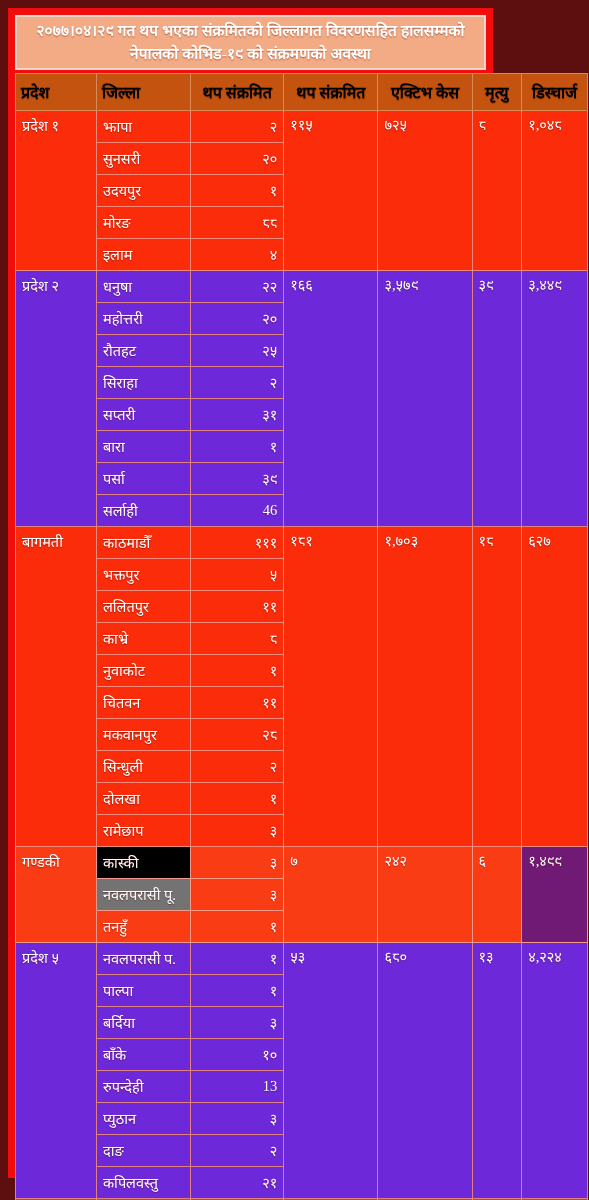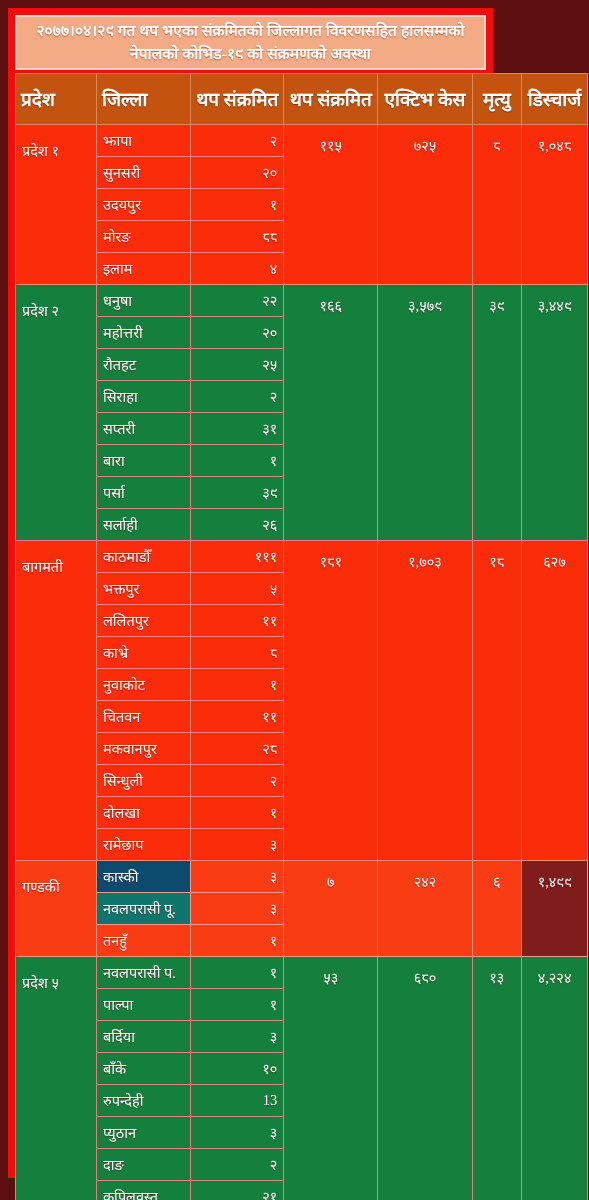--- a/index.html
+++ b/index.html
@@ -58,25 +58,25 @@
   col.c-prov{width:80px;}
   col.c-dist{width:93px;}
   col.c-new{width:92px;}
   col.c-newp{width:93px;}
   col.c-act{width:93px;}
   col.c-death{width:49px;}
   col.c-disch{width:65px;}
 
   thead th{
     background:#c4530f;
-    color:#ffffff;
-    font-size:19px;
+    color:#000000;
+    font-size:16px;
     font-weight:700;
     height:28px;
-    padding:11px 5px;
+    padding:4px 5px;
     border:1px solid #d98a55;
     text-align:left;
     white-space:nowrap;
     text-shadow:0 1px 1px rgba(90,30,10,.6);
   }
   thead th.ctr{text-align:center;}
 
   td{
     border:1px solid #e58f7e;
     font-size:14.5px;
@@ -85,24 +85,24 @@
     padding:1px 6px;
     white-space:nowrap;
     overflow:hidden;
     text-shadow:0 1px 1px rgba(90,10,10,.5);
   }
   td.num{text-align:right;}
   td.lbl{text-align:left;}
 
   
   tr.shade-a td{background:#fa2c0a;border-color:#f2897a;}
-  tr.shade-b td{background:#15803d;border-color:#e08080;margin-left:26px;}
-
-  td.provcell{vertical-align:top;padding-top:15px;}
-  td.spanmerge{vertical-align:top;padding-top:10px;text-align:center;}
+  tr.shade-b td{background:#6d28d9;border-color:#e08080;margin-left:26px;}
+
+  td.provcell{vertical-align:top;padding-top:4px;}
+  td.spanmerge{vertical-align:top;padding-top:3px;text-align:left;}
 </style>
 </head>
 <body>
 
 <div id="frame">
   <div id="inner">
     <div id="sheet">
 
       <div id="title-band">
         <div id="title-text">२०७७।०४।२९ गत थप भएका संक्रमितको जिल्लागत विवरणसहित हालसम्मको नेपालको कोभिड-१९ को संक्रमणको अवस्था</div>
@@ -183,21 +183,21 @@
             <tr class="shade-b">
               <td class="lbl">बारा</td>
               <td class="num">१</td>
             </tr>
             <tr class="shade-b">
               <td class="lbl">पर्सा</td>
               <td class="num">३९</td>
             </tr>
             <tr class="shade-b">
               <td class="lbl">सर्लाही</td>
-              <td class="num">२६</td>
+              <td class="num">46</td>
             </tr>
             <tr class="shade-a">
               <td class="lbl provcell" rowspan="10">बागमती</td>
               <td class="lbl">काठमाडौँ</td>
               <td class="num">१११</td>
               <td class="spanmerge" rowspan="10">१८१</td>
               <td class="spanmerge" rowspan="10">१,७०३</td>
               <td class="spanmerge" rowspan="10">१८</td>
               <td class="spanmerge" rowspan="10">६२७</td>
             </tr>
@@ -232,29 +232,29 @@
             <tr class="shade-a">
               <td class="lbl">दोलखा</td>
               <td class="num">१</td>
             </tr>
             <tr class="shade-a">
               <td class="lbl">रामेछाप</td>
               <td class="num">३</td>
             </tr>
             <tr class="shade-a">
               <td class="lbl provcell" rowspan="3" style="background: rgb(250, 60, 20); border-color: rgb(245, 154, 136);">गण्डकी</td>
-              <td class="lbl" style="background: #0c4a6e; border-color: rgb(245, 154, 136);">कास्की</td>
+              <td class="lbl" style="background: #000000; border-color: rgb(245, 154, 136);">कास्की</td>
               <td class="num" style="background: rgb(250, 60, 20); border-color: rgb(245, 154, 136);">३</td>
               <td class="spanmerge" rowspan="3" style="background: rgb(250, 60, 20); border-color: rgb(245, 154, 136);">७</td>
               <td class="spanmerge" rowspan="3" style="background: rgb(250, 60, 20); border-color: rgb(245, 154, 136); margin-top: 16px;">२४२</td>
               <td class="spanmerge" rowspan="3" style="background: rgb(250, 60, 20); border-color: rgb(245, 154, 136);">६</td>
-              <td class="spanmerge" rowspan="3" style="background: #7f1d1d; border-color: rgb(245, 154, 136);">१,४९९</td>
-            </tr>
-            <tr class="shade-a">
-              <td class="lbl" style="background: #0f766e; border-color: rgb(245, 154, 136);">नवलपरासी पू.</td>
+              <td class="spanmerge" rowspan="3" style="background: #701a75; border-color: rgb(245, 154, 136);">१,४९९</td>
+            </tr>
+            <tr class="shade-a">
+              <td class="lbl" style="background: #737373; border-color: rgb(245, 154, 136);">नवलपरासी पू.</td>
               <td class="num" style="background: rgb(250, 60, 20); border-color: rgb(245, 154, 136);">३</td>
             </tr>
             <tr class="shade-a">
               <td class="lbl" style="background: rgb(250, 60, 20); border-color: rgb(245, 154, 136);">तनहुँ</td>
               <td class="num" style="background: rgb(250, 60, 20); border-color: rgb(245, 154, 136);">१</td>
             </tr>
             <tr class="shade-b">
               <td class="lbl provcell" rowspan="8">प्रदेश ५</td>
               <td class="lbl">नवलपरासी प.</td>
               <td class="num">१</td>

